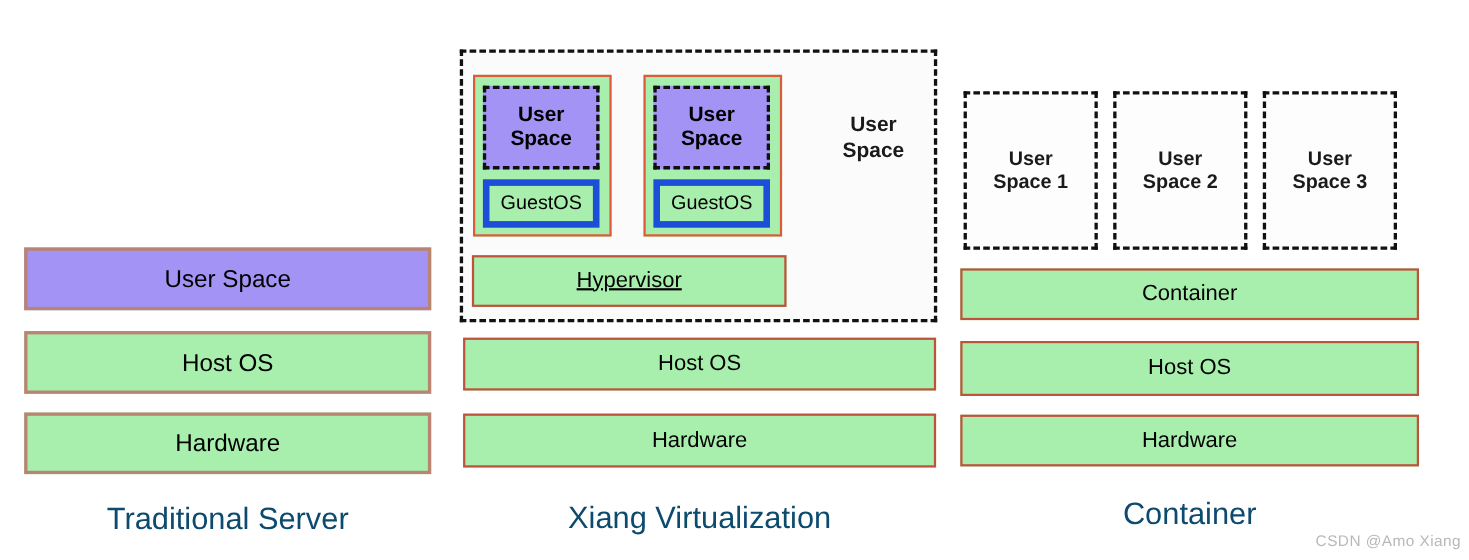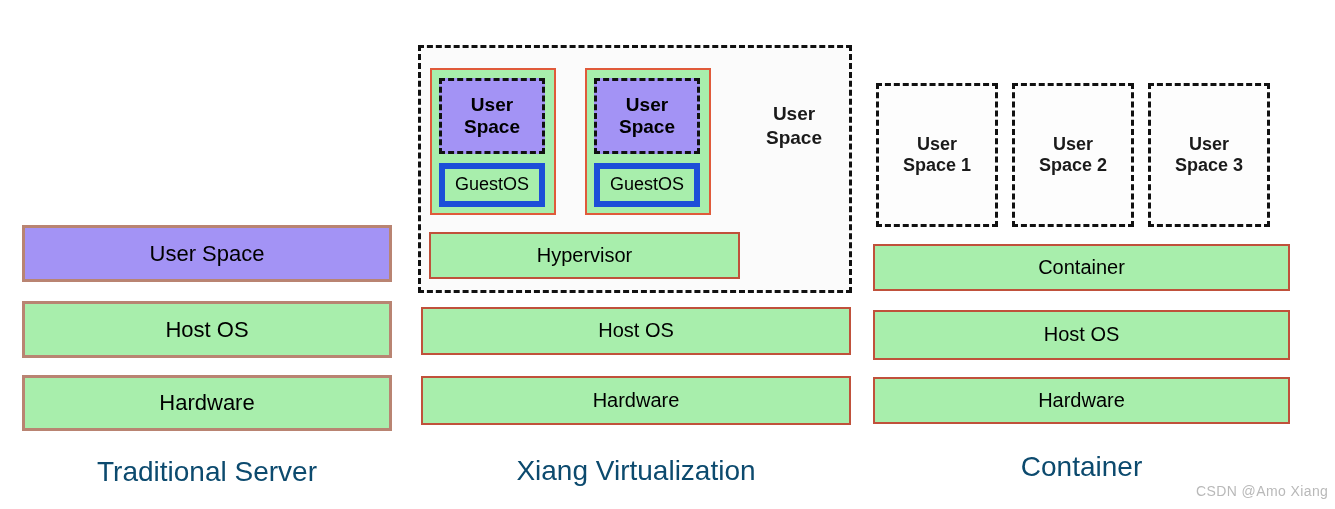--- a/index.html
+++ b/index.html
@@ -126,21 +126,21 @@
   </div>
   <div class="box guest-box" style="left:594px; top:163px; width:106px; height:44px;">
     <span>GuestOS</span>
   </div>
 
   <div class="plain-label inline-userspace two-line" style="left:735px; top:78px; width:118px;">
     <span>User
 Space</span>
   </div>
 
-  <div class="box mid-box" style="left:429px; top:232px; width:311px; height:47px;">
+  <div class="box mid-box" style="left:429px; top:232px; width:286px; height:47px;text-decoration:underline;">
     <span>Hypervisor</span>
   </div>
 
   <div class="box mid-box" style="left:421px; top:307px; width:430px; height:48px;">
     <span>Host OS</span>
   </div>
 
   <div class="box mid-box" style="left:421px; top:376px; width:430px; height:49px;">
     <span>Hardware</span>
   </div>

